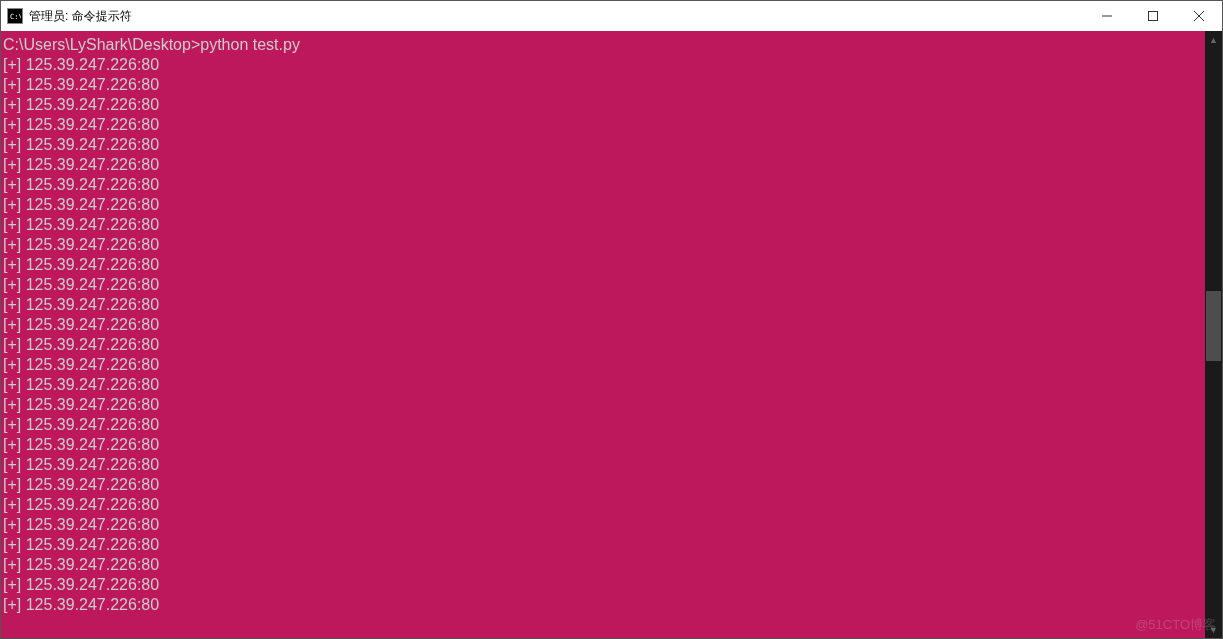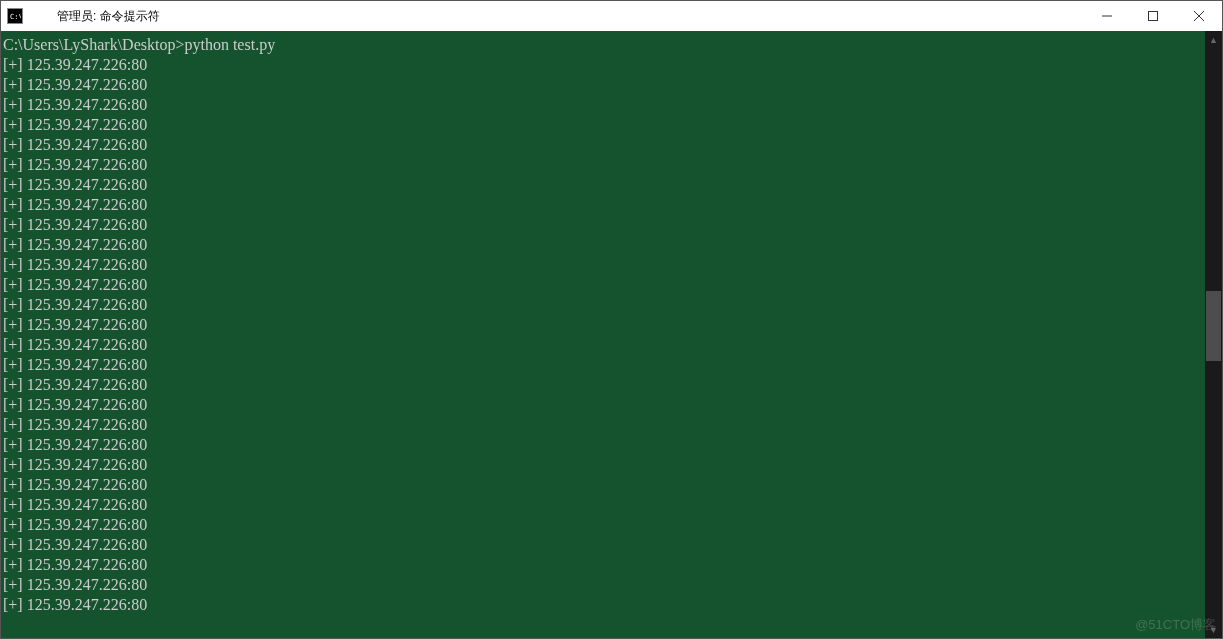--- a/index.html
+++ b/index.html
@@ -34,21 +34,20 @@
     border: 1px solid #888;
     display: flex;
     align-items: center;
     justify-content: center;
     margin-right: 6px;
   }
   .title-icon svg { display: block; }
   .title-text {
     font-size: 12px;
     color: #000;
-    margin-left: 28px;
   }
   .title-controls {
     position: absolute;
     right: 0;
     top: 0;
     height: 30px;
     display: flex;
   }
   .title-btn {
     width: 46px;
@@ -61,23 +60,23 @@
   .title-btn svg { display: block; }
   .terminal-area {
     flex: 1;
     display: flex;
     background: #0c0c0c;
     overflow: hidden;
     position: relative;
   }
   .terminal {
     flex: 1;
-    background: #14532d;
+    background: #be185d;
     color: #cccccc;
-    font-family: Liberation Serif, serif;
+    font-family: Liberation Sans, sans-serif;
     font-size: 16px;
     line-height: 20px;
     padding: 4px 0 12px 2px;
     white-space: pre;
     overflow: hidden;
   }
   .scrollbar {
     width: 17px;
     background: #1a1a1a;
     position: relative;

